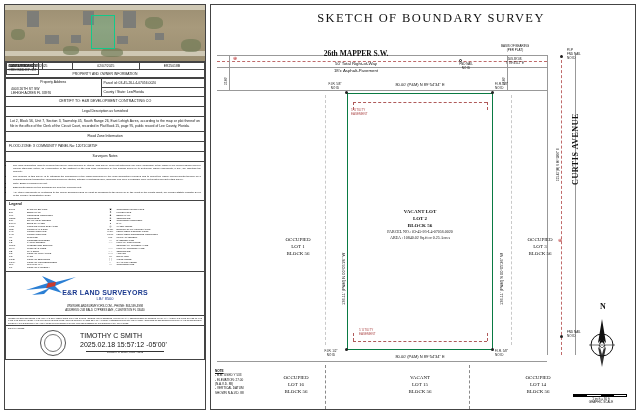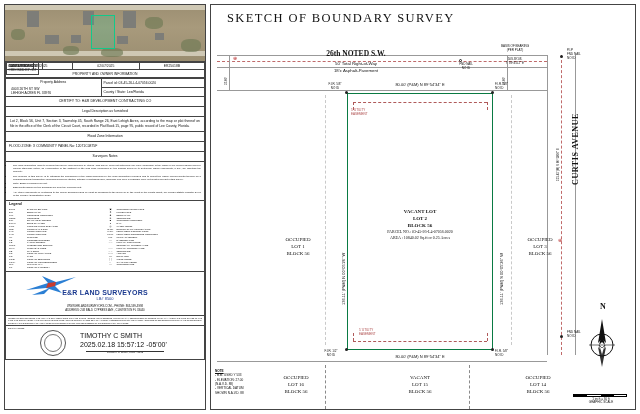--- a/index.html
+++ b/index.html
@@ -48,21 +48,21 @@
   .seal{position:absolute;left:34px;top:4px;width:24px;height:24px;border:1px solid #555;border-radius:50%;}
   .seal:after{content:"";position:absolute;left:3px;top:3px;right:3px;bottom:3px;border:.5px solid #777;border-radius:50%;}
   .signname{position:absolute;left:74px;top:6px;font-family:"Liberation Sans",sans-serif;font-size:7px;}
   .signdate{position:absolute;left:74px;top:15px;font-family:"Liberation Sans",sans-serif;font-size:7px;}
   .signrule{position:absolute;left:80px;top:25px;width:78px;border-top:.5px solid #333;}
   .signsub{position:absolute;left:80px;top:25.5px;width:78px;text-align:center;font-size:2.3px;font-family:"Liberation Sans",sans-serif;}
   .notvalid{position:absolute;left:2px;top:1px;font-size:1.8px;font-family:"Liberation Sans",sans-serif;}
 
   
   .rightcol{position:absolute;left:210px;top:4px;width:426px;height:406px;border:1px solid #444;box-sizing:border-box;}
-  .title{position:absolute;left:16px;right:0;top:6px;text-align:left;font-size:12.5px;letter-spacing:1.4px;font-family:"Liberation Serif",serif;}
+  .title{position:absolute;left:16px;right:0;top:6px;text-align:center;font-size:12.5px;letter-spacing:1.4px;font-family:"Liberation Serif",serif;}
   .dash-v{position:absolute;border-left:1px dashed #8a8a8a;}
   .thin-h{position:absolute;border-top:.7px solid #999;}
   .thin-v{position:absolute;border-left:.7px solid #999;}
   .red-h{position:absolute;border-top:.7px dashed #c06a6a;}
   .red-v{position:absolute;border-left:.7px dashed #c06a6a;}
 
   .lot{position:absolute;left:136px;top:88px;width:146px;height:257px;border:1.4px solid #0a7a43;box-sizing:border-box;}
   .esmt{position:absolute;border:0;border-top:1px dashed #b05a5a;}
   .esmtv{position:absolute;border:0;border-left:1px dashed #b05a5a;}
 
@@ -385,21 +385,21 @@
 
     <div class="thin-h" style="left:6px;top:50px;width:330px;"></div>
     <div class="red-h" style="left:6px;top:56px;width:330px;"></div>
     <div class="thin-h" style="left:6px;top:62px;width:330px;"></div>
     <div class="thin-h" style="left:6px;top:85px;width:330px;"></div>
 
     <div class="thin-v" style="left:336px;top:50px;height:300px;"></div>
     <div class="red-v" style="left:350px;top:50px;height:300px;"></div>
     <div class="thin-v" style="left:364px;top:50px;height:300px;"></div>
 
-    <div class="lbl bold" style="left:50px;top:44px;width:190px;font-size:7.5px;">26th NOTED  S.W.</div>
+    <div class="lbl bold" style="left:50px;top:44px;width:190px;font-size:7.5px;">26th MAPPER  S.W.</div>
     <div class="lbl" style="left:50px;top:56px;width:190px;font-size:4.3px;font-family:'Liberation Sans',sans-serif;">50' Total Right-of-Way</div>
     <div class="lbl" style="left:50px;top:63px;width:190px;font-size:4.3px;font-family:'Liberation Sans',sans-serif;">18'± Asphalt-Pavement</div>
 
     <div class="lbl xs sans" style="left:272px;top:40px;width:64px;">
       <div>BASIS OF BEARING</div>
       <div>(PER PLAT)</div>
     </div>
     <div class="lbl xs sans" style="left:272px;top:53px;width:64px;">
       <div>50S.3K'08.</div>
       <div>N 89°4511" E</div>

